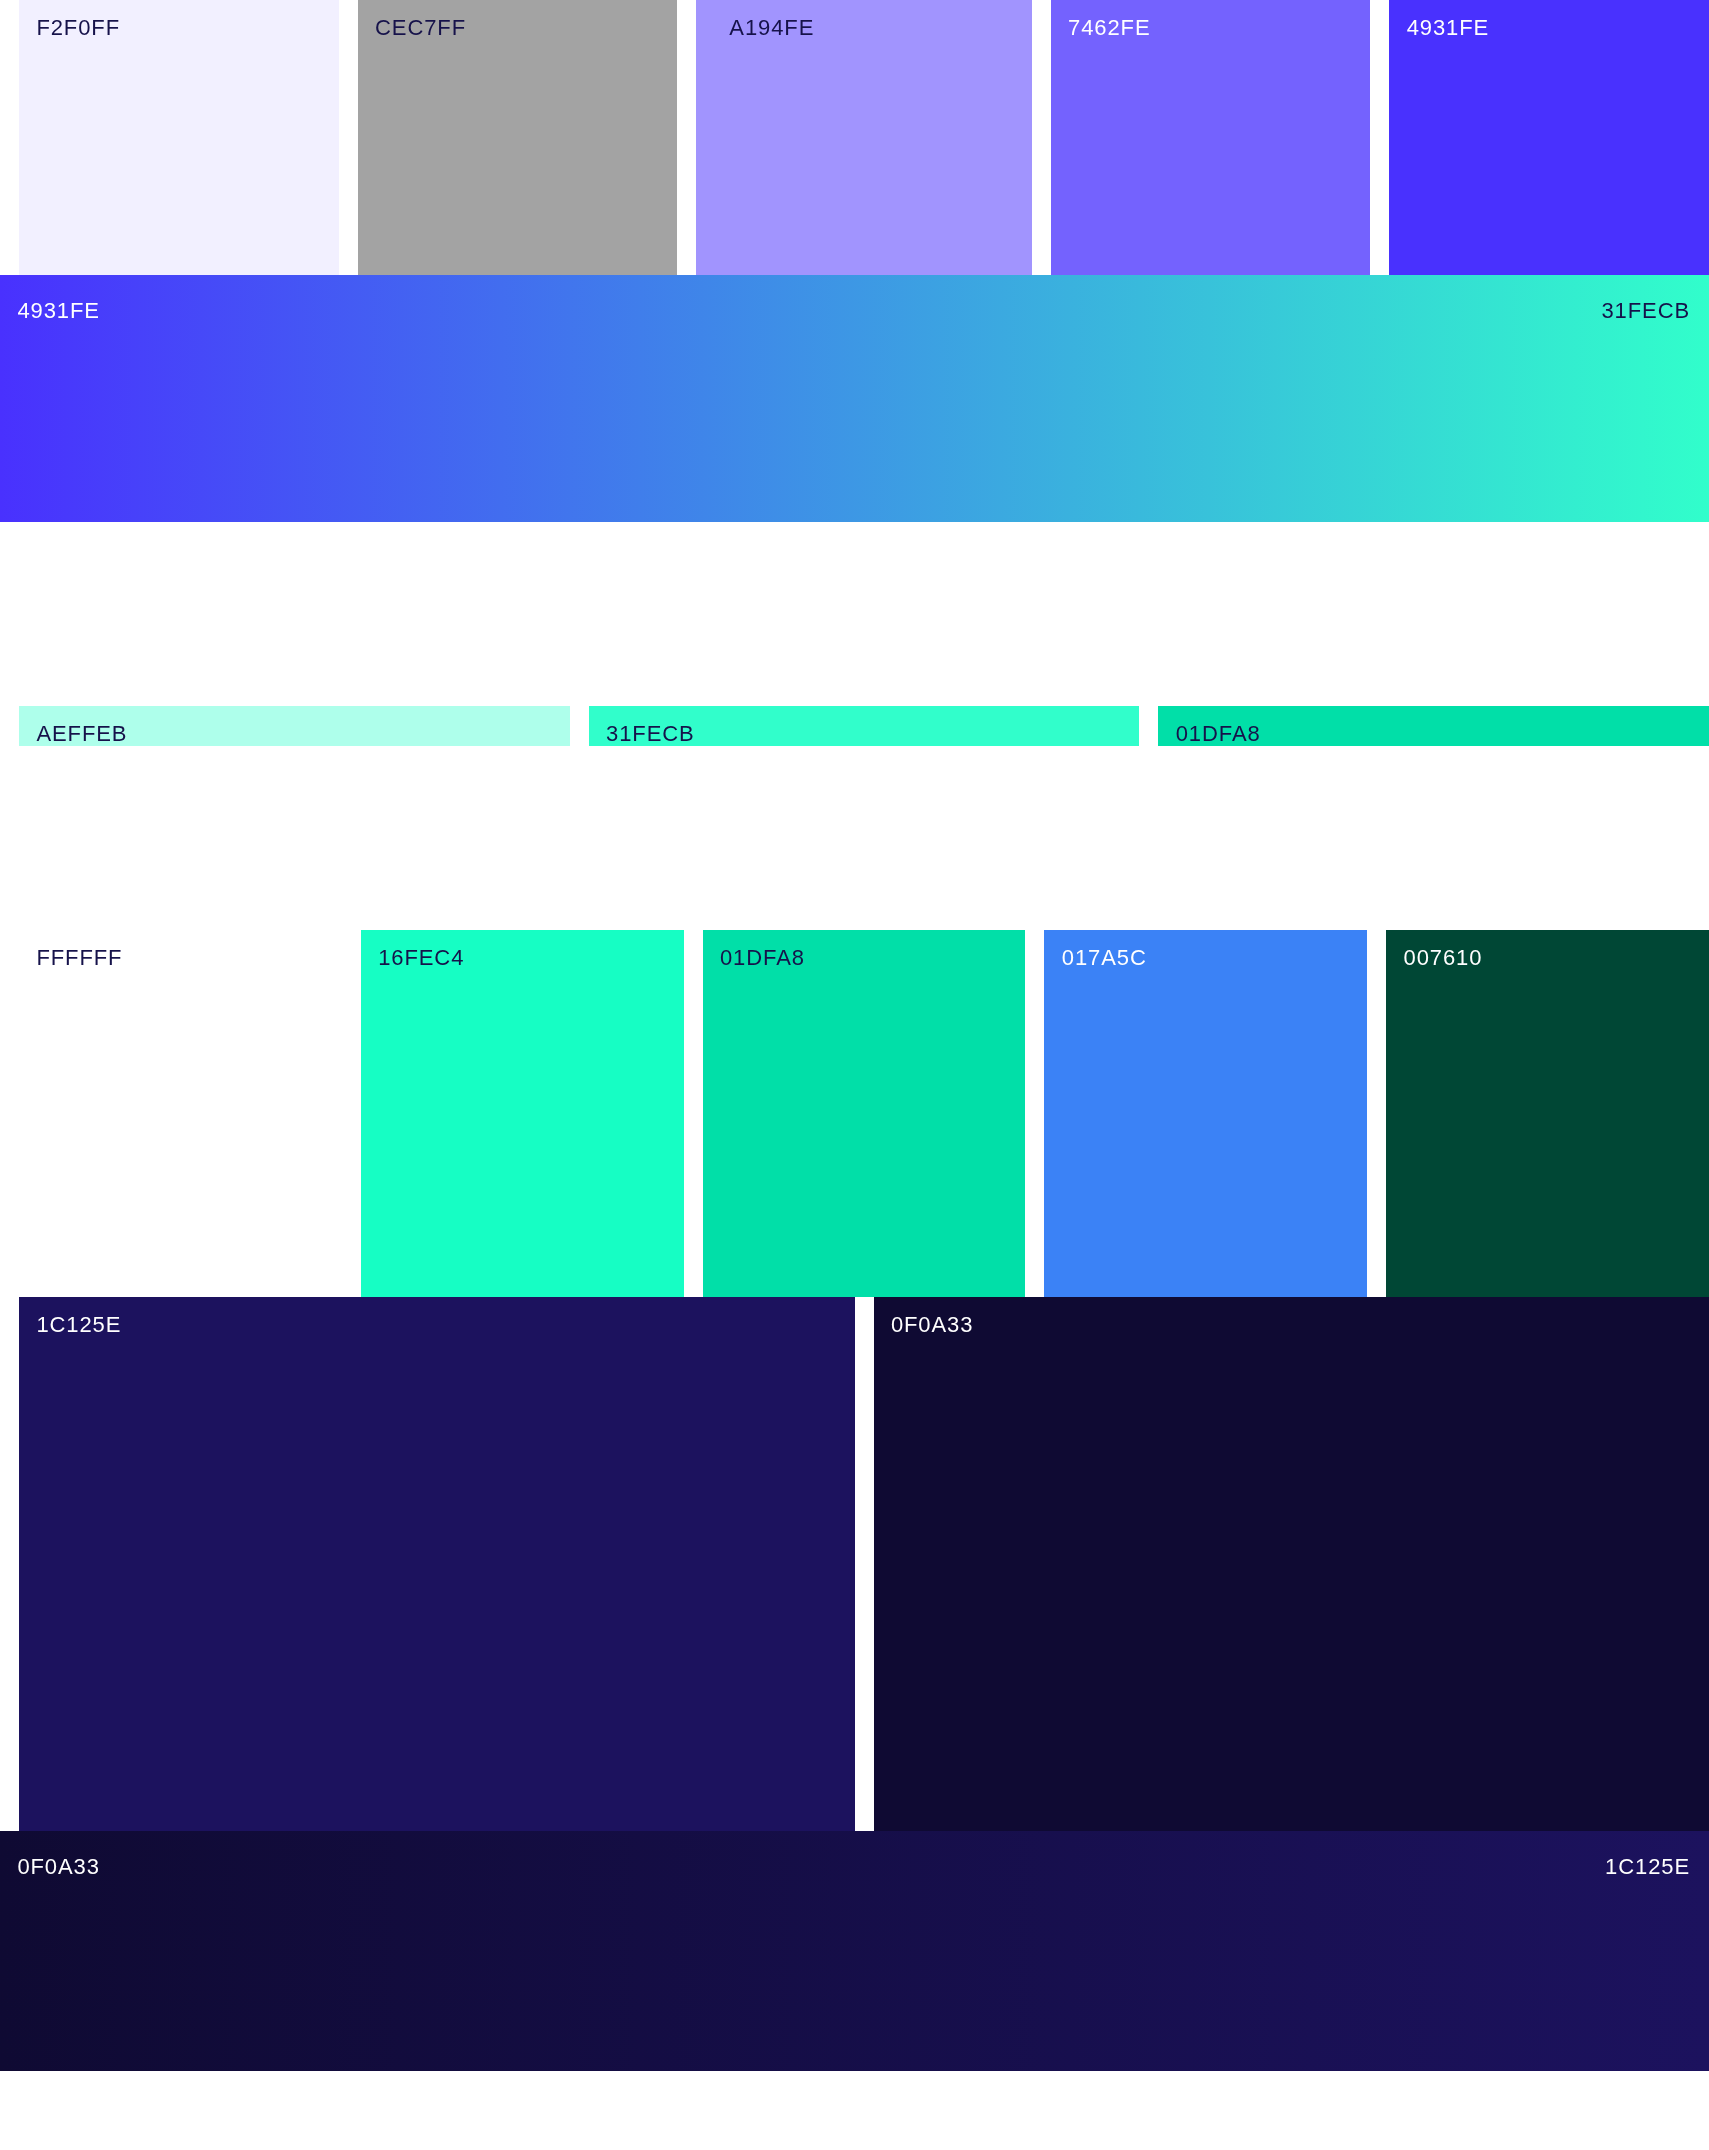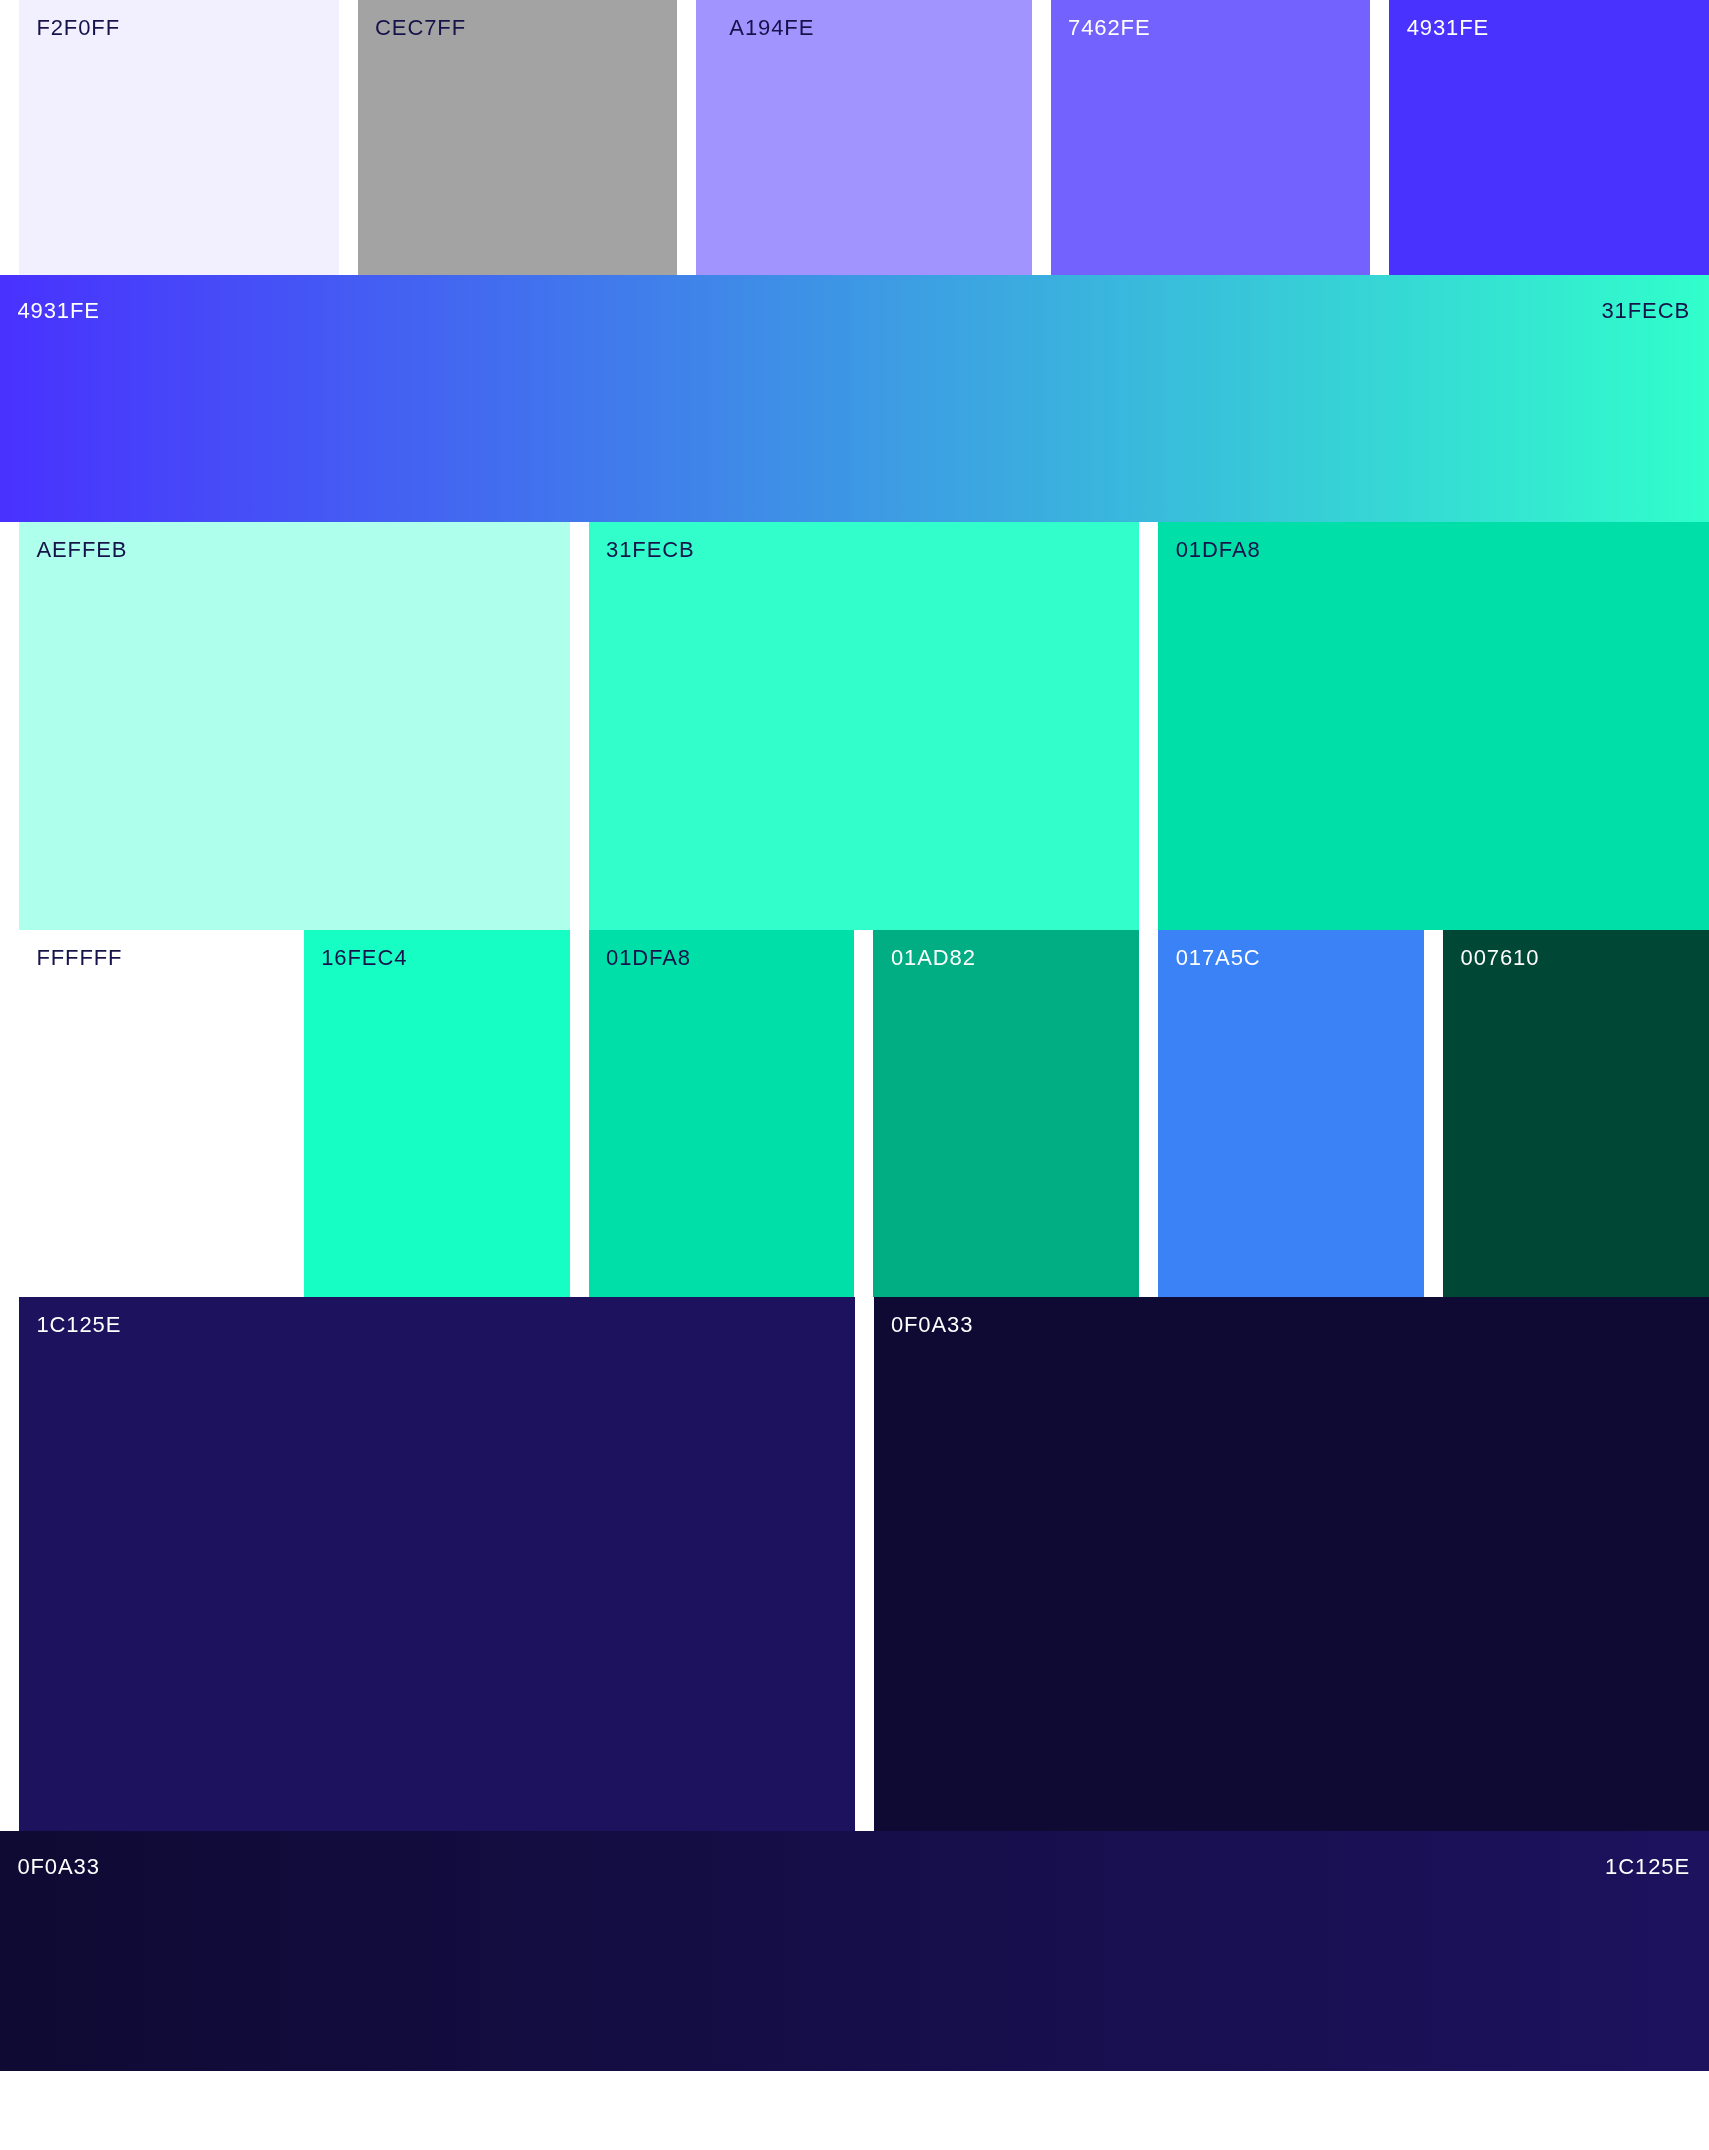--- a/index.html
+++ b/index.html
@@ -22,21 +22,21 @@
   }
   .row {
     display: flex;
     flex-direction: row;
     width: 100%;
     box-sizing: border-box;
   }
   
   .row-swatch-1  { height: 275px; }
   .row-gradient-1{ height: 247px; }
-  .row-swatch-2  { height: 408px; }
+  .row-swatch-2  { height: 408px; align-items: center; }
   .row-swatch-3  { height: 367px; }
   .row-swatch-4  { height: 534px; }
   .row-gradient-2{ height: 240px; }
 
   .swatch {
     flex: 1 1 0;
     position: relative;
     box-sizing: border-box;
     padding: 16px 0 0 17.4px;
     min-width: 0;
@@ -109,23 +109,20 @@
   <section class="row row-swatch-3">
     <div class="swatch" style="background: rgb(255, 255, 255);">
       <span class="hex-label ink-dark">FFFFFF</span>
     </div>
     <div class="swatch" style="background: rgb(22, 254, 196);">
       <span class="hex-label ink-dark">16FEC4</span>
     </div>
     <div class="swatch" style="background: rgb(1, 223, 168);">
       <span class="hex-label ink-dark">01DFA8</span>
     </div>
-    <div class="swatch" style="background: rgb(1, 173, 130);">
-      <span class="hex-label ink-light">01AD82</span>
-    </div>
     <div class="swatch" style="background: #3b82f6;">
       <span class="hex-label ink-light">017A5C</span>
     </div>
     <div class="swatch" style="background: rgb(0, 71, 53);">
       <span class="hex-label ink-light">007610</span>
     </div>
   </section>
 
   <section class="row row-swatch-4">
     <div class="swatch" style="background: rgb(28, 18, 94);">

